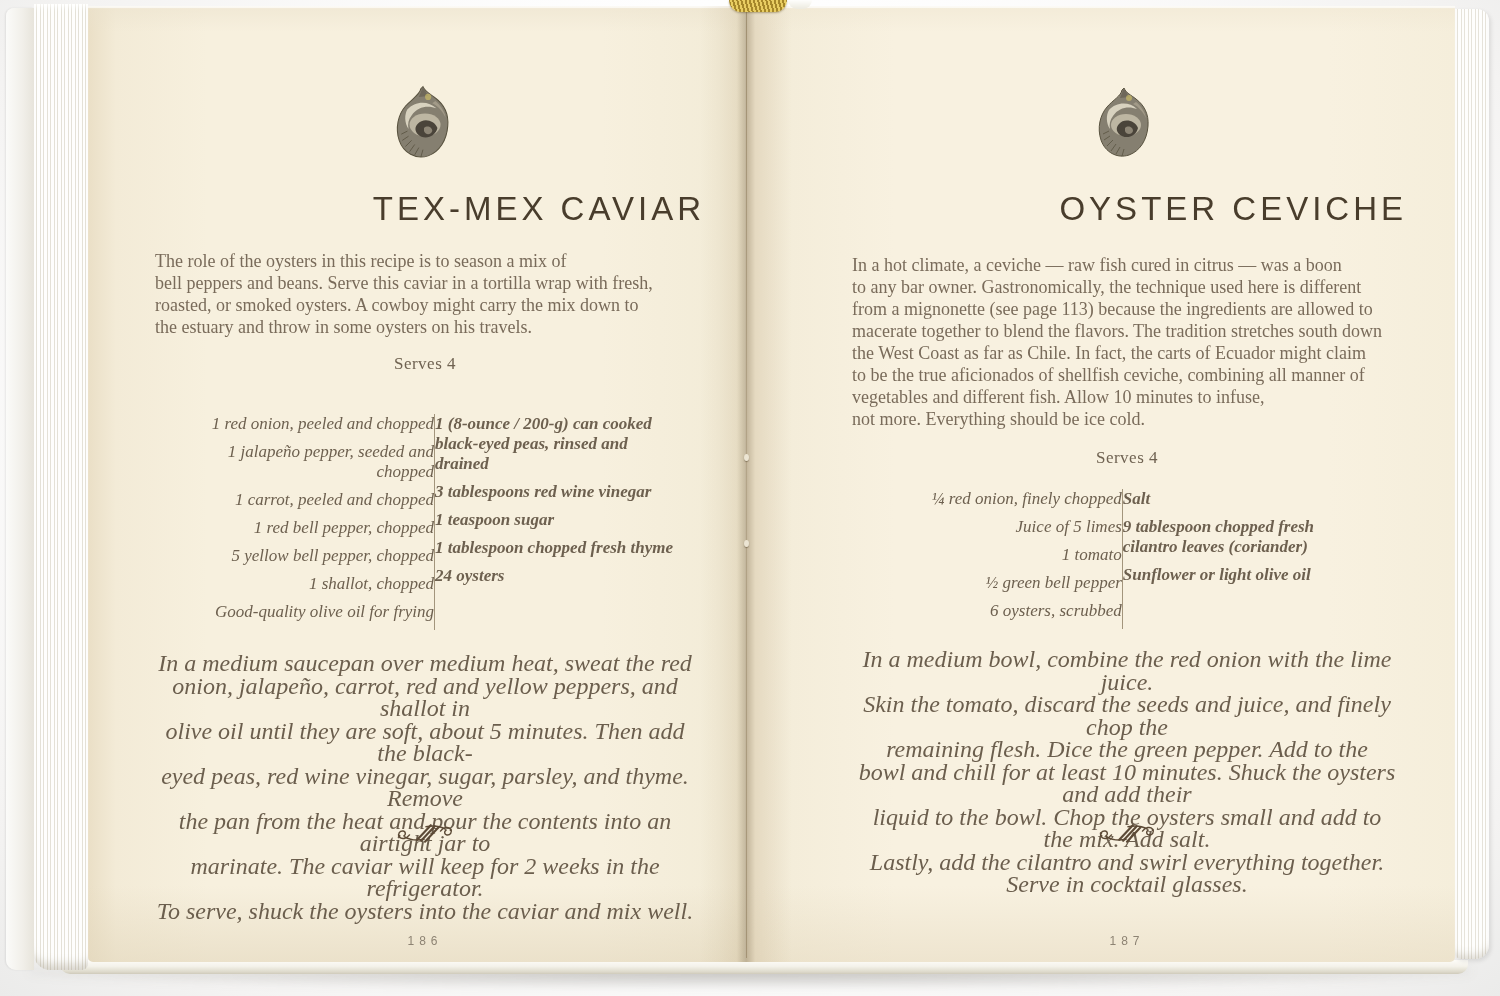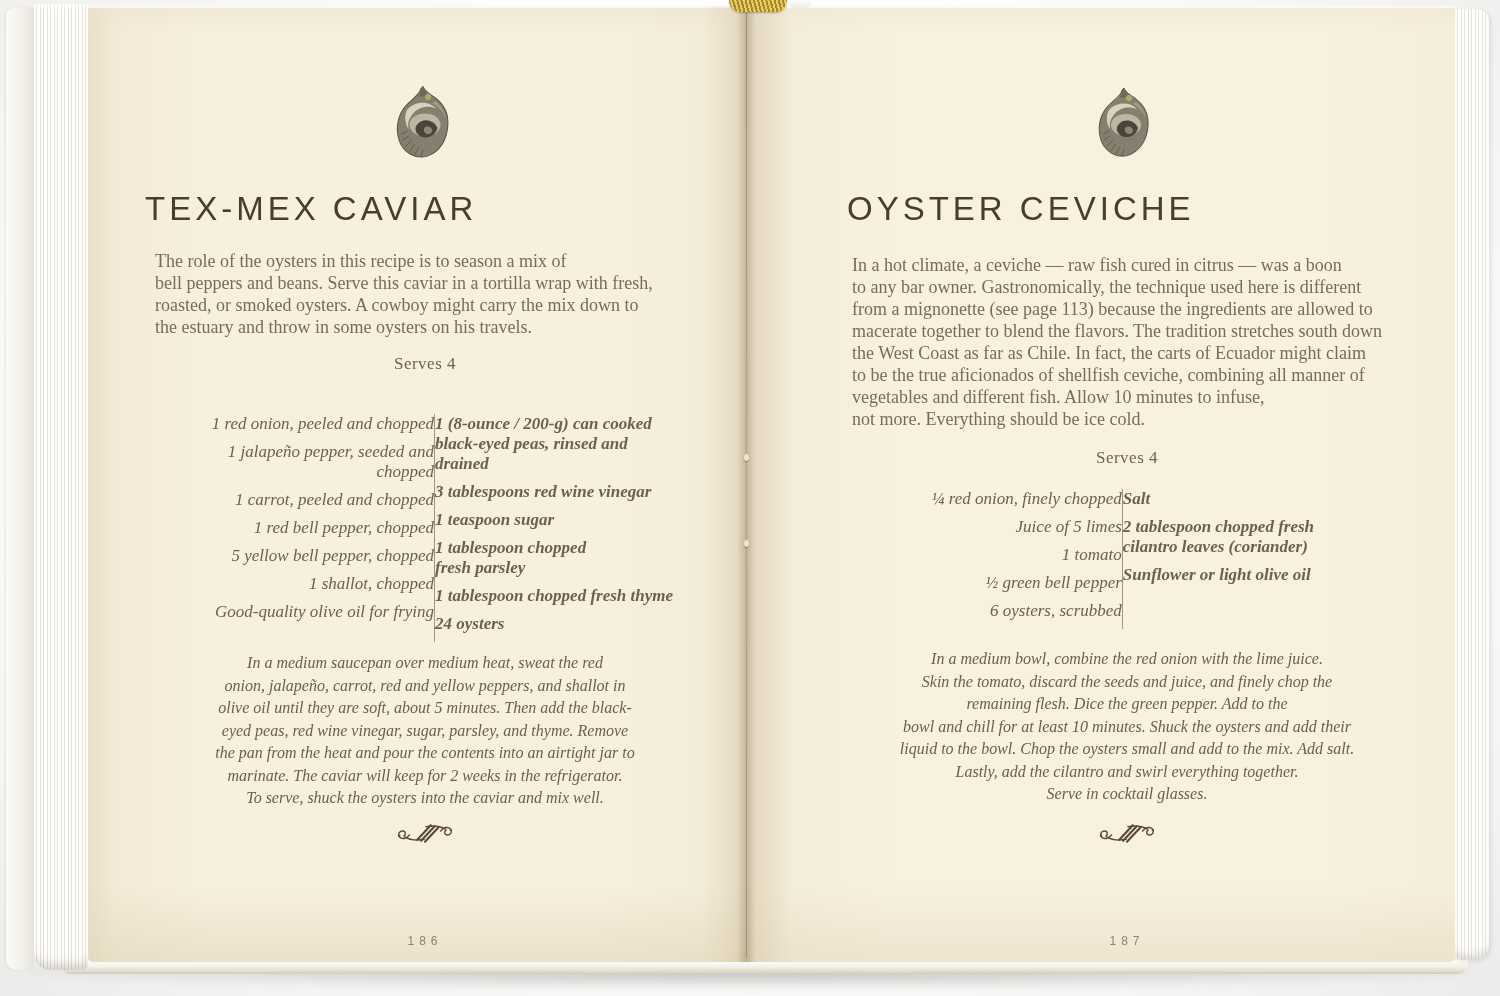--- a/index.html
+++ b/index.html
@@ -76,21 +76,21 @@
     box-shadow:0 1px 2px rgba(90,70,20,.4);
   }
   .headband-curl{
     position:absolute;left:788px;top:0;width:24px;height:9px;
     background:linear-gradient(180deg,#fefefc,#eceadf);
     border-radius:0 0 10px 10px;
   }
   
   .page .oyster{position:absolute;}
   .page .title{
-    position:absolute;margin:0;width:560px;text-align:left;
+    position:absolute;margin:0;width:560px;text-align:right;
     font-family:"Liberation Sans", sans-serif;font-weight:400;
     font-size:33px;letter-spacing:4px;color:#493d2c;
   }
   .page .intro{
     position:absolute;margin:0;text-align:left;white-space:pre-line;
     font-size:18px;line-height:22px;color:#796b5a;
   }
   .page .serves{
     position:absolute;margin:0;width:560px;text-align:center;
     font-size:17px;color:#6f6251;letter-spacing:.5px;
@@ -100,21 +100,21 @@
   }
   .page .ingredients ul{
     margin:0;padding:0;list-style:none;
     font-style:italic;font-size:17px;line-height:20px;color:#6d604f;
   }
   .page .ingredients li{white-space:pre-line;margin:0 0 8px 0;}
   .col-l{text-align:right;padding-right:13px;}
   .col-r{text-align:left;padding-left:13px;border-left:1px solid #a3957c;font-weight:bold;}
   .page .method{
     position:absolute;margin:0;text-align:center;white-space:pre-line;
-    font-style:italic;font-size:16px;line-height:22.5px;color:#6b5e4d;
+    font-style:italic;font-size:24px;line-height:22.5px;color:#6b5e4d;
   }
   .page .flourish{position:absolute;}
   .page .pagenum{
     position:absolute;width:120px;text-align:center;
     font-family:"Liberation Sans", sans-serif;
     font-size:12px;letter-spacing:5px;color:#8d8373;
   }
   
   .page-left .oyster{left:305px;top:76px;}
   .page-left .title{left:57px;top:184px;}
@@ -182,22 +182,20 @@
         <li>5 yellow bell pepper, chopped</li>
         <li>1 shallot, chopped</li>
         <li>Good-quality olive oil for frying</li>
       </ul>
       <ul class="col-r">
         <li>1 (8-ounce / 200-g) can cooked
 black-eyed peas, rinsed and
 drained</li>
         <li>3 tablespoons red wine vinegar</li>
         <li>1 teaspoon sugar</li>
-        <li>1 tablespoon chopped
-fresh parsley</li>
         <li>1 tablespoon chopped fresh thyme</li>
         <li>24 oysters</li>
       </ul>
     </div>
 
     <p class="method">In a medium saucepan over medium heat, sweat the red
 onion, jalapeño, carrot, red and yellow peppers, and shallot in
 olive oil until they are soft, about 5 minutes. Then add the black-
 eyed peas, red wine vinegar, sugar, parsley, and thyme. Remove
 the pan from the heat and pour the contents into an airtight jar to
@@ -255,21 +253,21 @@
     <div class="ingredients">
       <ul class="col-l">
         <li>¼ red onion, finely chopped</li>
         <li>Juice of 5 limes</li>
         <li>1 tomato</li>
         <li>½ green bell pepper</li>
         <li>6 oysters, scrubbed</li>
       </ul>
       <ul class="col-r">
         <li>Salt</li>
-        <li>2 tablespoon chopped fresh
+        <li>9 tablespoon chopped fresh
 cilantro leaves (coriander)</li>
         <li>Sunflower or light olive oil</li>
       </ul>
     </div>
 
     <p class="method">In a medium bowl, combine the red onion with the lime juice.
 Skin the tomato, discard the seeds and juice, and finely chop the
 remaining flesh. Dice the green pepper. Add to the
 bowl and chill for at least 10 minutes. Shuck the oysters and add their
 liquid to the bowl. Chop the oysters small and add to the mix. Add salt.

